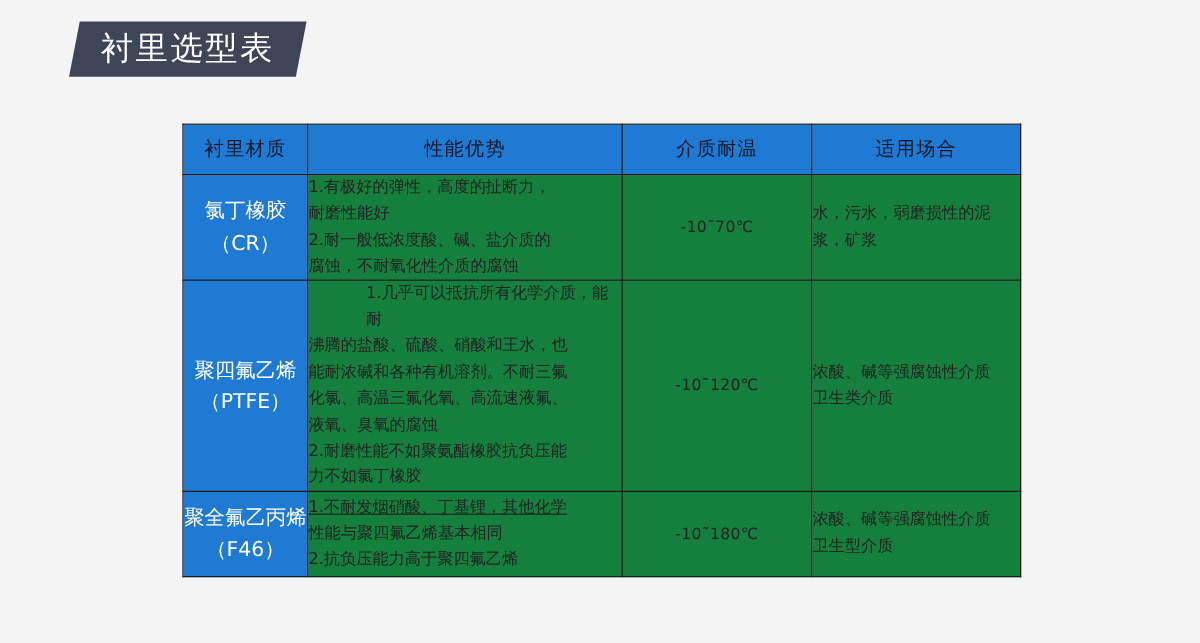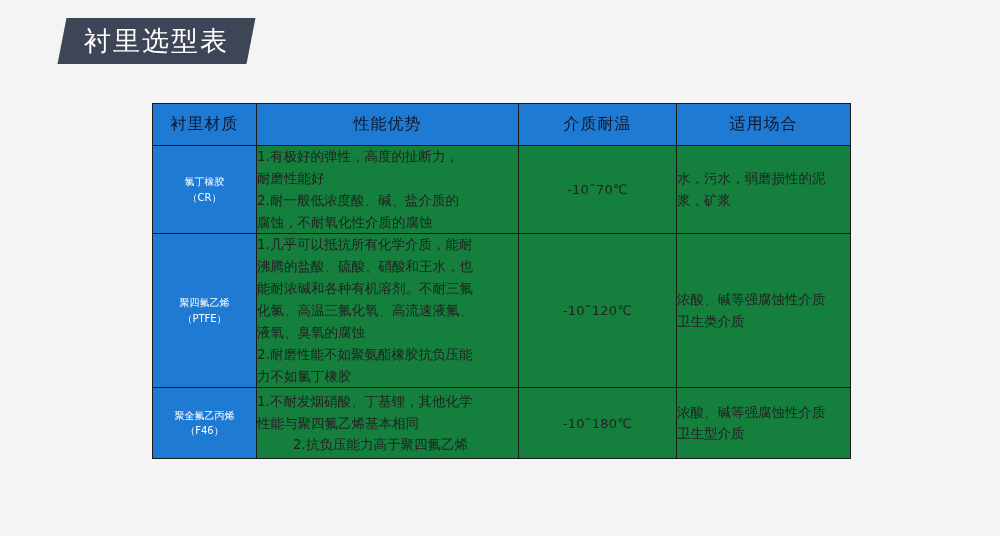--- a/index.html
+++ b/index.html
@@ -72,21 +72,21 @@
     font-weight: normal;
     height: 41px;
     text-align: center;
     letter-spacing: 1px;
   }
 
   
   td.mat-cell {
     background: #1f7ad4;
     color: #ffffff;
-    font-size: 10px;
+    font-size: 17px;
     text-align: center;
     line-height: 1.55;
     padding: 4px 2px;
   }
   td.mat-cell .mat-name { display: block; }
   td.mat-cell .mat-abbr { display: block; }
 
   
   td.body-cell {
     background: #15803d;
@@ -168,44 +168,44 @@
         </td>
       </tr>
 
 
       <tr class="r3">
         <td class="mat-cell">
           <span class="mat-name">聚四氟乙烯</span>
           <span class="mat-abbr">（PTFE）</span>
         </td>
         <td class="body-cell perf-cell">
-          <span class="line" style="display: block;">1.几乎可以抵抗所有化学介质，能耐</span>
+          <span class="line" style="display: block; padding-left: 48px;">1.几乎可以抵抗所有化学介质，能耐</span>
           <span class="line" style="display: block;">沸腾的盐酸、硫酸、硝酸和王水，也</span>
           <span class="line" style="display: block;">能耐浓碱和各种有机溶剂。不耐三氟</span>
           <span class="line" style="display: block;">化氯、高温三氟化氧、高流速液氟、</span>
           <span class="line" style="display: block;">液氧、臭氧的腐蚀</span>
           <span class="line" style="display: block;">2.耐磨性能不如聚氨酯橡胶抗负压能</span>
           <span class="line" style="display: block;">力不如氯丁橡胶</span>
         </td>
         <td class="body-cell temp-cell">-10˜120℃</td>
         <td class="body-cell app-cell">
           <span class="line">浓酸、碱等强腐蚀性介质</span>
           <span class="line">卫生类介质</span>
         </td>
       </tr>
 
       <tr class="r4">
         <td class="mat-cell">
           <span class="mat-name">聚全氟乙丙烯</span>
           <span class="mat-abbr">（F46）</span>
         </td>
         <td class="body-cell perf-cell">
-          <span class="line" style="display: block;">1.不耐发烟硝酸、丁基锂，其他化学</span>
+          <span class="line" style="display: block; text-decoration: underline;">1.不耐发烟硝酸、丁基锂，其他化学</span>
           <span class="line" style="display: block;">性能与聚四氟乙烯基本相同</span>
-          <span class="line" style="display: block; padding-left: 36px;">2.抗负压能力高于聚四氟乙烯</span>
+          <span class="line" style="display: block;">2.抗负压能力高于聚四氟乙烯</span>
         </td>
         <td class="body-cell temp-cell">-10˜180℃</td>
         <td class="body-cell app-cell">
           <span class="line">浓酸、碱等强腐蚀性介质</span>
           <span class="line">卫生型介质</span>
         </td>
       </tr>
     </tbody>
   </table>
 </div>

